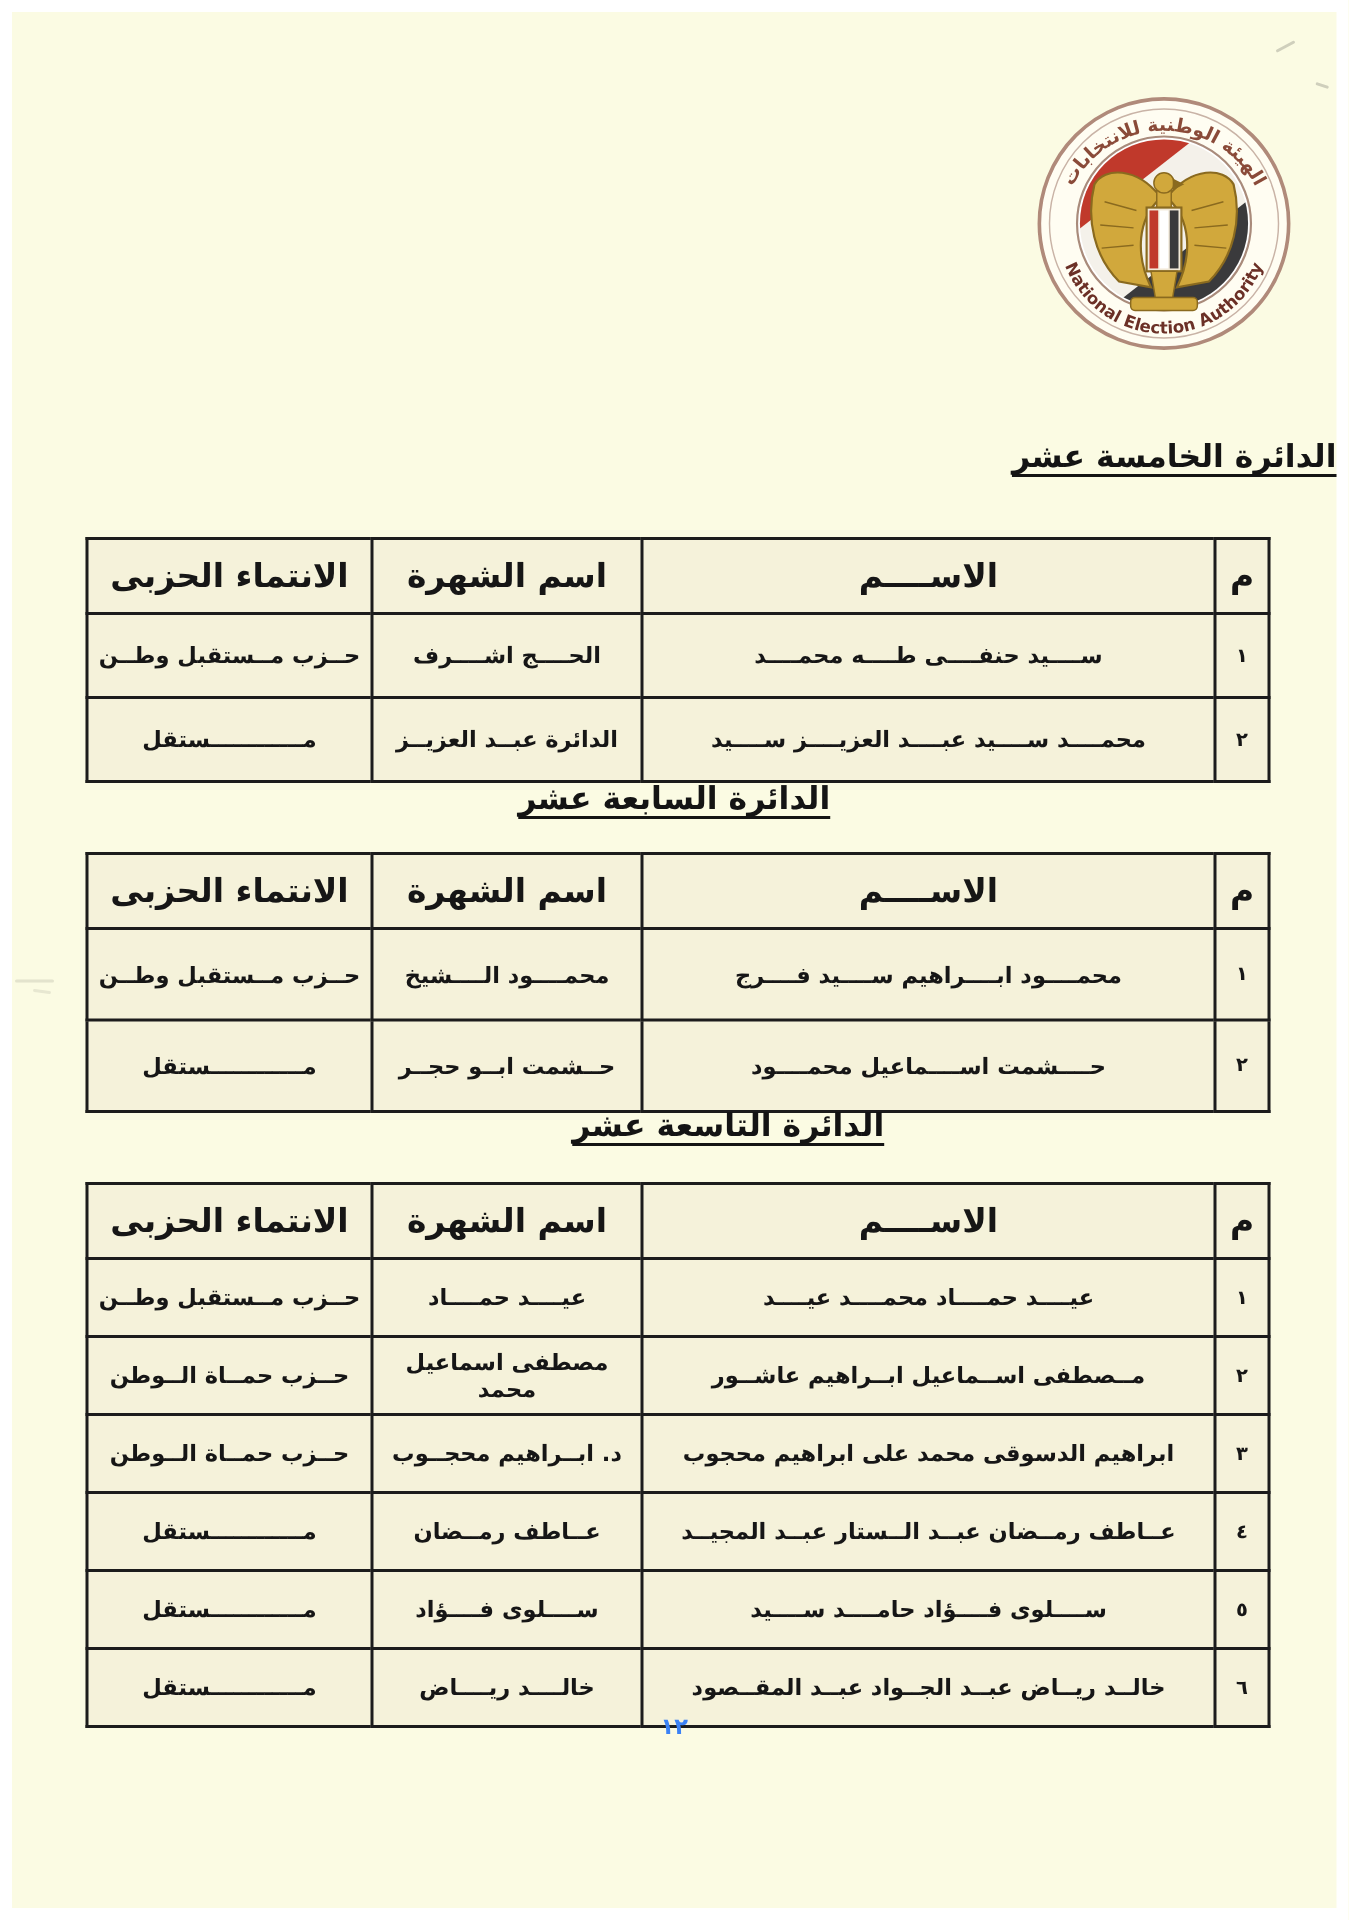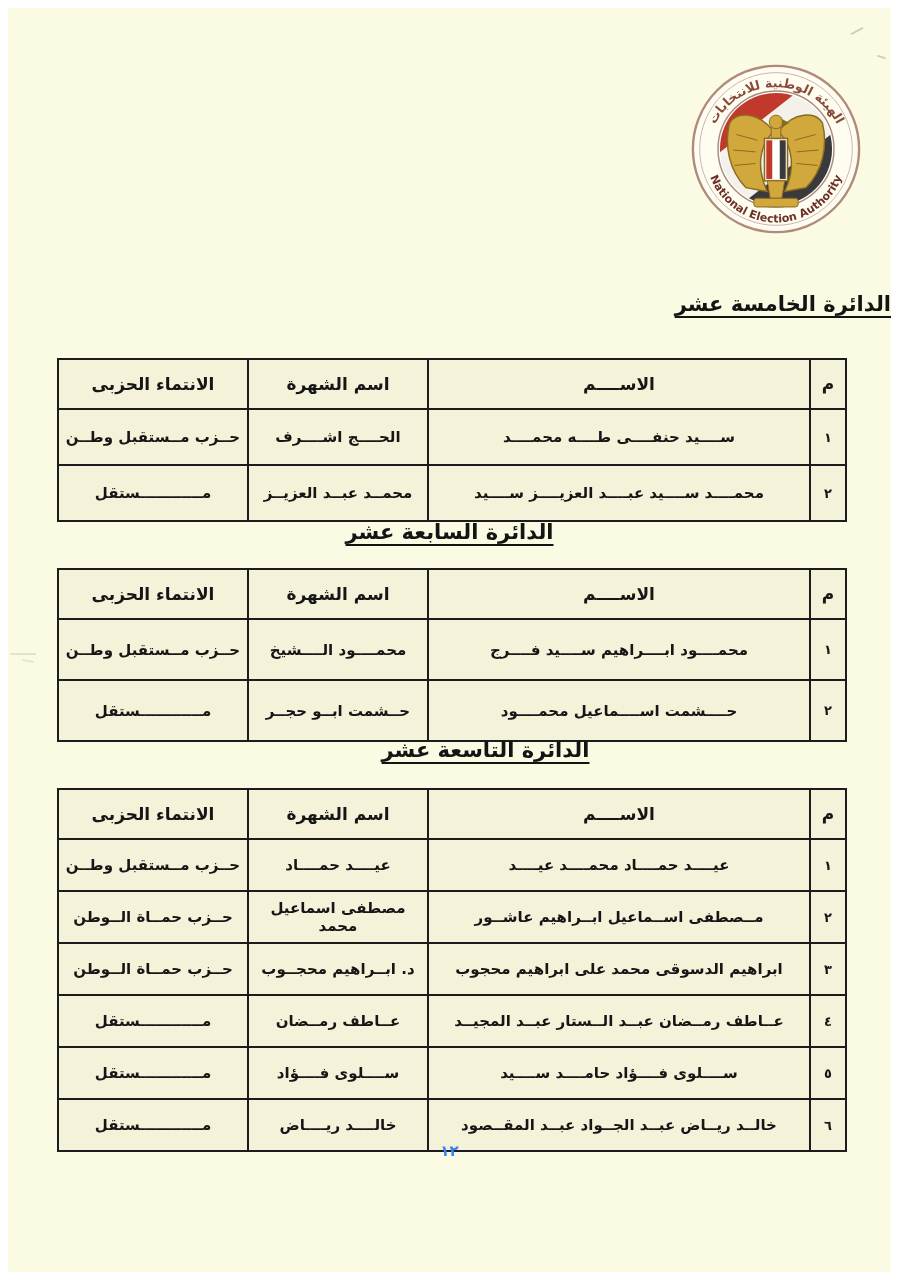--- a/index.html
+++ b/index.html
@@ -32,21 +32,21 @@
   
   table{
     position:absolute;left:49px;width:788px;border-collapse:collapse;
     direction:rtl;table-layout:fixed;background:#f5f2da;
   }
   .tbl1{top:350px;} .tbl2{top:560px;} .tbl3{top:780px;}
   th,td{
     border:2px solid #1c1c1c;text-align:center;vertical-align:middle;
     font-weight:bold;color:#161616;padding:2px 4px;overflow:hidden;
   }
-  th{height:44px;font-size:17px;}
+  th{height:44px;font-size:22px;}
   td{font-size:15px;}
   .tbl1 td{height:50px;}
   .tbl2 td{height:55px;}
   .tbl3 td{height:46px;}
   col.c-num{width:36px;} col.c-name{width:382px;}
   col.c-alias{width:180px;} col.c-party{width:190px;}
   td.num{font-size:13px;}
   
   .page-number{
     position:absolute;left:0;top:1134px;width:100%;text-align:center;
@@ -123,21 +123,21 @@
     </tr>
     <tr>
       <td class="num">١</td>
       <td>ســــيد حنفــــى طــــه محمــــد</td>
       <td>الحــــج اشــــرف</td>
       <td>حــزب مــستقبل وطــن</td>
     </tr>
     <tr>
       <td class="num">٢</td>
       <td>محمــــد ســــيد عبــــد العزيــــز ســــيد</td>
-      <td>محمــد عبــد العزيــز</td>
+      <td>الدائرة عبــد العزيــز</td>
       <td>مــــــــــــستقل</td>
     </tr>
   </tbody>
     </table>
 
   <div class="section-title t2">
     <span>الدائرة السابعة عشر</span>
   </div>
   <table class="tbl2">
     <colgroup>

